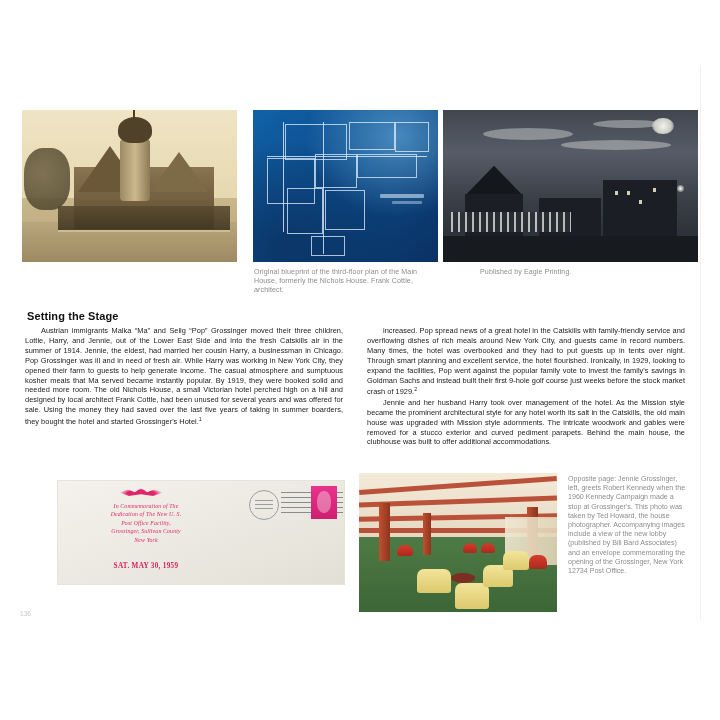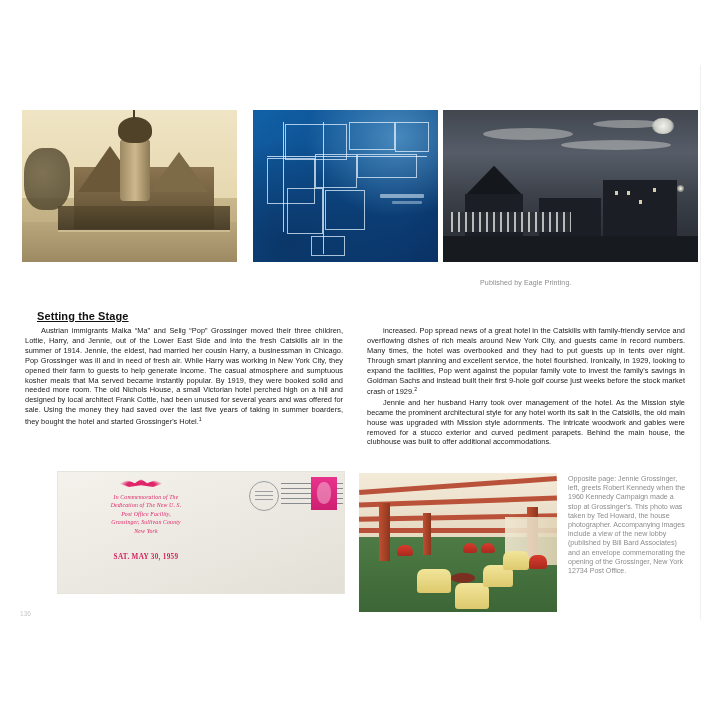--- a/index.html
+++ b/index.html
@@ -75,37 +75,37 @@
        background:radial-gradient(circle,#fdfde8,rgba(253,253,232,0));}
   .ph3 .win{position:absolute;width:3px;height:4px;background:#f5efc8;opacity:.85;}
   .ph3 .colonnade{position:absolute;left:8px;bottom:20%;width:120px;height:20px;
        background:repeating-linear-gradient(90deg,#dfe2dc 0 2px,#2b2f36 2px 7px);opacity:.8;}
   .ph3 .fg{position:absolute;left:0;bottom:0;width:100%;height:17%;background:#171a1f;}
 
   
   .cap{position:absolute;font-size:7.1px;line-height:9.2px;color:#8c8c8c;letter-spacing:.1px;}
   .cap1{left:23px;top:268px;width:200px;}
   .cap2{left:254px;top:268px;width:175px;}
-  .cap3{left:444px;top:279px;width:200px;padding-left:36px;}
+  .cap3{left:444px;top:268px;width:200px;padding-left:36px;}
 
   
   .article{position:absolute;left:25px;top:310px;width:660px;}
-  .h2{font-size:11px;font-weight:bold;color:#111;margin:0 0 4px 12px;letter-spacing:.1px;text-decoration:underline;}
+  .h2{font-size:11px;font-weight:bold;color:#111;margin:0 0 4px 2px;letter-spacing:.1px;}
   .cols{display:flex;gap:24px;}
   .col{width:318px;}
   .col p{margin:0;font-size:7.4px;line-height:9.9px;color:#1a1a1a;
          text-align:justify;text-indent:16px;letter-spacing:.02px;}
   .col p + p{margin-top:0;}
   sup{font-size:5.2px;vertical-align:super;}
 
   
   .bottom{position:absolute;left:0;top:470px;width:720px;height:145px;}
 
   
-  .env{position:absolute;left:57px;top:1px;width:288px;height:123px;
+  .env{position:absolute;left:57px;top:10px;width:288px;height:105px;
        background:linear-gradient(160deg,#f4f2ec 0%,#eceae2 45%,#e2e0d6 100%);
        box-shadow:0 0 0 1px #e6e4dc inset;}
   .env .eagle{position:absolute;left:62px;top:8px;width:44px;height:9px;
        background:radial-gradient(ellipse at 50% 60%,#e0266a 0%,#e0266a 45%,rgba(224,38,106,0) 70%);
        clip-path:polygon(0 50%,18% 10%,36% 48%,50% 0,64% 48%,82% 10%,100% 50%,78% 90%,50% 70%,22% 90%);}
   .env .etxt{position:absolute;left:14px;top:22px;width:150px;text-align:center;
        color:#e0266a;font-size:5.8px;line-height:8.4px;letter-spacing:.15px;
        font-family:"Liberation Serif",serif;font-style:italic;}
   .env .edate{position:absolute;left:14px;top:82px;width:150px;text-align:center;
        color:#d81f5e;font-size:7.2px;font-weight:bold;letter-spacing:.3px;
@@ -196,20 +196,21 @@
       <div class="colonnade"></div>
       <div class="win" style="left:172px;bottom:44%;"></div>
       <div class="win" style="left:184px;bottom:44%;"></div>
       <div class="win" style="left:196px;bottom:38%;"></div>
       <div class="win" style="left:210px;bottom:46%;"></div>
       <div class="lamp" style="right:14px;bottom:46%;"></div>
       <div class="fg"></div>
     </div>
   </div>
 
+  <div class="cap cap2">Original blueprint of the third-floor plan of the Main House, formerly the Nichols House. Frank Cottle, architect.</div>
   <div class="cap cap3">Published by Eagle Printing.</div>
 
   <div class="article">
     <div class="h2">Setting the Stage</div>
     <div class="cols">
       <div class="col">
         <p><span>Austrian immigrants Malka “Ma” and Selig “Pop” Grossinger moved their three children, Lottie, Harry, and Jennie, out of the Lower East Side and into the fresh Catskills air in the summer of 1914. Jennie, the eldest, had married her cousin Harry, a businessman in Chicago. Pop Grossinger was ill and in need of fresh air. While Harry was working in New York City, they opened their farm to guests to help generate income. The casual atmosphere and sumptuous kosher meals that Ma served became instantly popular. By 1919, they were booked solid and needed more room. The old Nichols House, a small Victorian hotel perched high on a hill and designed by local architect Frank Cottle, had been unused for several years and was offered for sale. Using the money they had saved over the last five years of taking in summer boarders, they bought the hotel and started Grossinger's Hotel.</span><sup>1</sup></p>
       </div>
       <div class="col">
         <p><span>increased. Pop spread news of a great hotel in the Catskills with family-friendly service and overflowing dishes of rich meals around New York City, and guests came in record numbers. Many times, the hotel was overbooked and they had to put guests up in tents over night. Through smart planning and excellent service, the hotel flourished. Ironically, in 1929, looking to expand the facilities, Pop went against the popular family vote to invest the family's savings in Goldman Sachs and instead built their first 9-hole golf course just weeks before the stock market crash of 1929.</span><sup>2</sup></p>

